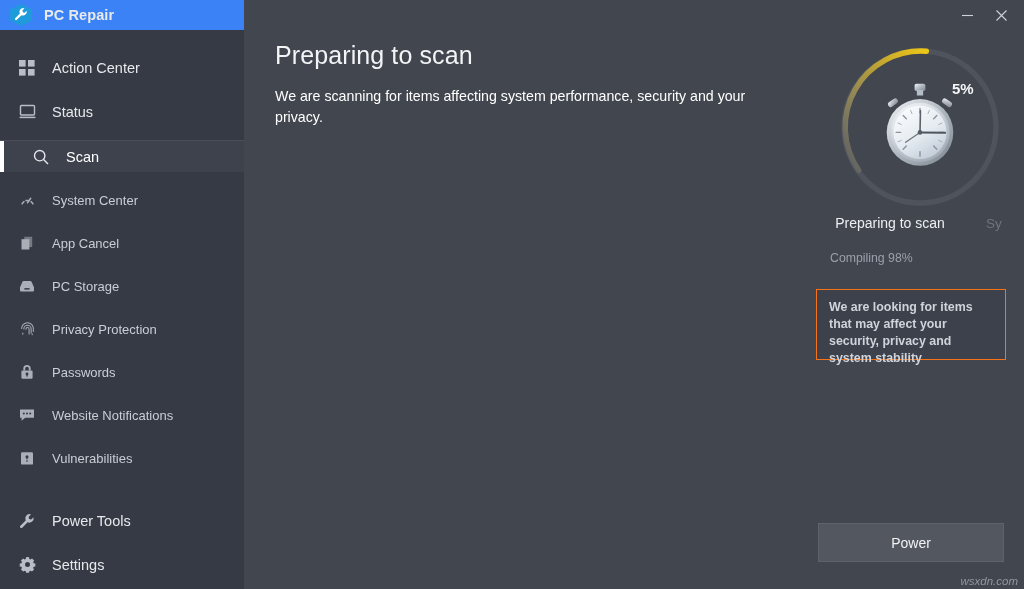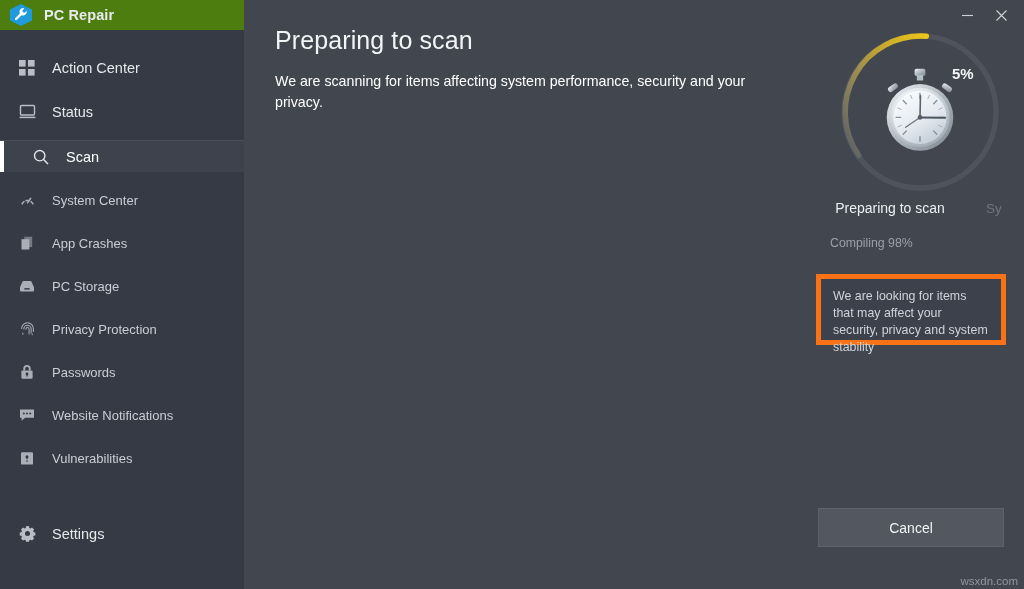--- a/index.html
+++ b/index.html
@@ -21,21 +21,21 @@
     position: absolute; top: 0; left: 0;
     width: 1024px; height: 30px;
     background: transparent;
     z-index: 30;
     display: flex; align-items: center;
   }
   .titlebar-left {
     width: 244px; height: 30px;
     display: flex; align-items: center;
     padding-left: 10px;
-    background: #4d7c0f;
+    background: #3b82f6;
   }
   .app-logo {
     width: 22px; height: 24px;
     position: relative;
     flex: 0 0 auto;
   }
   .app-logo .hex {
     position: absolute; left: 0; top: 1px;
     width: 22px; height: 22px;
     background: #1f9bdc;
@@ -111,21 +111,21 @@
   .nav-item.active .nav-icon { color: #e3e6ea; }
   .nav-divider {
     height: 1px; background: #4a4f5a;
     margin: 0;
   }
   .nav-gap { height: 13px; }
   .nav-gap-lg { height: 19px; }
 
   
   .main {
-    position: absolute; top: 0; left: 244px;
+    position: absolute; top: 15px; left: 244px;
     width: 780px; height: 501px;
     background: #42464f;
   }
   .page-title {
     position: absolute; left: 31px; top: 26px;
     color: #f2f4f6;
     font-size: 25px;
     font-weight: normal;
     letter-spacing: .1px;
   }
@@ -185,22 +185,23 @@
     color: #9aa0a9;
     font-size: 12.3px;
   }
 
   
   .info-box {
     position: absolute;
     left: 572px; top: 274px;
     width: 190px; height: 71px;
     background: #3c414b;
-    border: 5px solid #f97316;
+    border: 1px solid #f97316;
     padding: 9px 12px 0 12px;
+    font-weight: bold;
   }
   .info-box p {
     color: #cfd4da;
     font-size: 12.4px;
     line-height: 17px;
   }
 
   
   .cancel-btn {
     position: absolute;
@@ -215,20 +216,21 @@
     cursor: pointer;
   }
 
   .watermark {
     position: absolute;
     right: 6px; bottom: 2px;
     color: #9196a0;
     font-size: 11.5px;
     font-family: "Liberation Sans", sans-serif;
     z-index: 40;
+    font-style: italic;
   }
 </style>
 </head>
 <body>
 
 <div id="app">
 
   <div class="sidebar">
 
     <div class="nav-item primary">
@@ -282,21 +284,21 @@
 
     <div class="nav-gap"></div>
 
     <div class="nav-item sub">
       <span class="nav-icon">
         <svg width="15" height="15" viewBox="0 0 16 16" fill="currentColor">
           <rect x="4.6" y="0.8" width="8.4" height="11" opacity="0.55"></rect>
           <rect x="1.6" y="3.4" width="8.4" height="11"></rect>
         </svg>
       </span>
-      <span class="nav-label">App Crashes</span>
+      <span class="nav-label">App Cancel</span>
     </div>
 
     <div class="nav-gap"></div>
 
     <div class="nav-item sub">
       <span class="nav-icon">
         <svg width="16" height="14" viewBox="0 0 16 14" fill="currentColor">
           <path d="M1 8.2 L3.6 2.6 A1 1 0 0 1 4.5 2 h7 a1 1 0 0 1 .9 .6 L15 8.2 v3.2 a1 1 0 0 1 -1 1 h-12 a1 1 0 0 1 -1 -1 z"></path>
           <rect x="5.4" y="9.1" width="5.2" height="1.5" fill="#363a44"></rect>
         </svg>
@@ -358,20 +360,28 @@
         </svg>
       </span>
       <span class="nav-label">Vulnerabilities</span>
     </div>
 
     <div class="nav-gap"></div>
 
 
     <div class="nav-gap-lg"></div>
 
+    <div class="nav-item primary">
+      <span class="nav-icon">
+        <svg width="16" height="16" viewBox="0 0 16 16" fill="currentColor">
+          <path d="M10.6 1.1a4.4 4.4 0 0 0-3.9 6.4L1.4 12.8a1.3 1.3 0 0 0 0 1.85 1.3 1.3 0 0 0 1.85 0L8.6 9.3a4.4 4.4 0 0 0 5.9-5.1l-2.3 2.3-2.1-.5-.5-2.1 2.3-2.3a4.5 4.5 0 0 0-1.3-.5z"></path>
+        </svg>
+      </span>
+      <span class="nav-label">Power Tools</span>
+    </div>
 
     <div class="nav-gap"></div>
 
     <div class="nav-item primary">
       <span class="nav-icon">
         <svg width="17" height="17" viewBox="0 0 17 17" fill="currentColor">
           <path d="M8.5 1 l1.5 .25 .35 1.7 1.2 .5 1.45-.95 2.1 2.1 -.95 1.45 .5 1.2 1.7 .35 v2.9 l-1.7 .35 -.5 1.2 .95 1.45 -2.1 2.1 -1.45-.95 -1.2 .5 -.35 1.7 h-2.9 l-.35-1.7 -1.2-.5 -1.45 .95 -2.1-2.1 .95-1.45 -.5-1.2 -1.7-.35 v-2.9 l1.7-.35 .5-1.2 -.95-1.45 2.1-2.1 1.45 .95 1.2-.5 .35-1.7 z"></path>
           <circle cx="8.5" cy="8.5" r="2.5" fill="#363a44"></circle>
         </svg>
       </span>
@@ -459,21 +469,21 @@
     <div class="status-row">
       <div class="status-main">Preparing to scan</div>
       <div class="status-ghost">Sy</div>
     </div>
     <div class="status-sub">Compiling 98%</div>
 
     <div class="info-box">
       <p>We are looking for items that may affect your security, privacy and system stability</p>
     </div>
 
-    <button class="cancel-btn">Cancel</button>
+    <button class="cancel-btn">Power</button>
 
   </div>
 
   <div class="titlebar">
     <div class="titlebar-left">
       <span class="app-logo">
         <span class="hex"></span>
         <svg class="wrench" viewBox="0 0 16 16" fill="#ffffff">
           <path d="M10.6 1.1a4.4 4.4 0 0 0-3.9 6.4L1.4 12.8a1.3 1.3 0 0 0 0 1.85 1.3 1.3 0 0 0 1.85 0L8.6 9.3a4.4 4.4 0 0 0 5.9-5.1l-2.3 2.3-2.1-.5-.5-2.1 2.3-2.3a4.5 4.5 0 0 0-1.3-.5z"></path>
         </svg>

